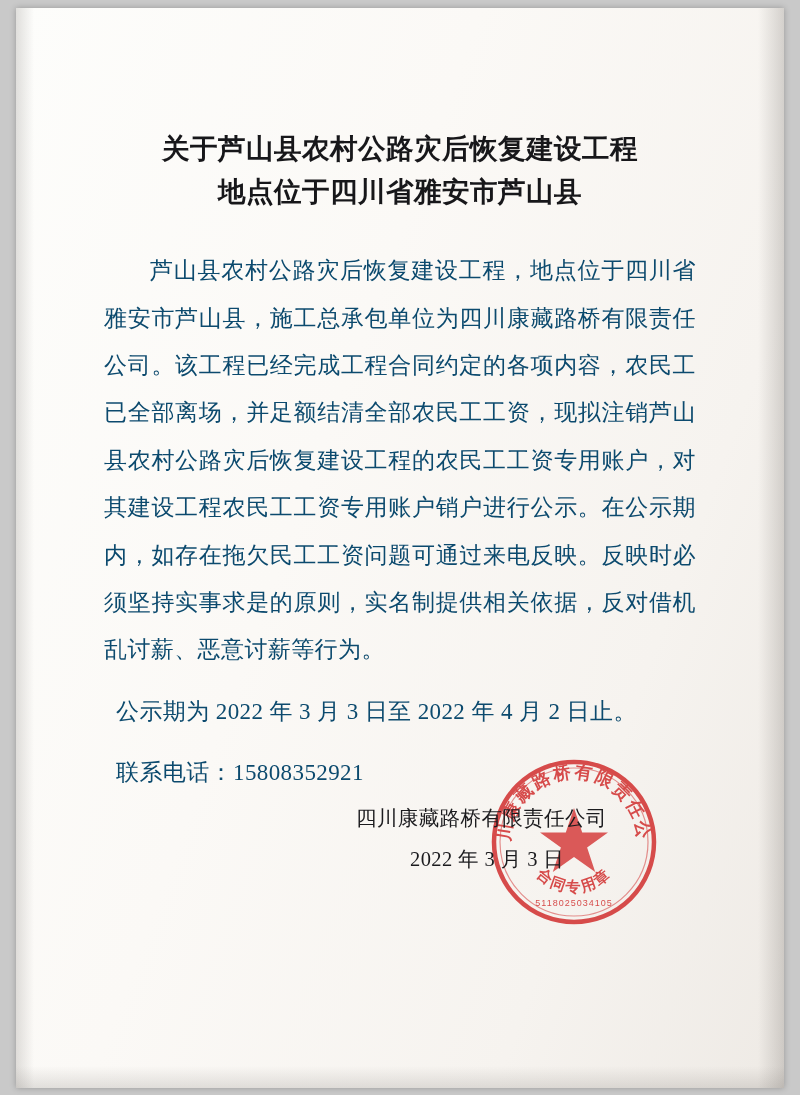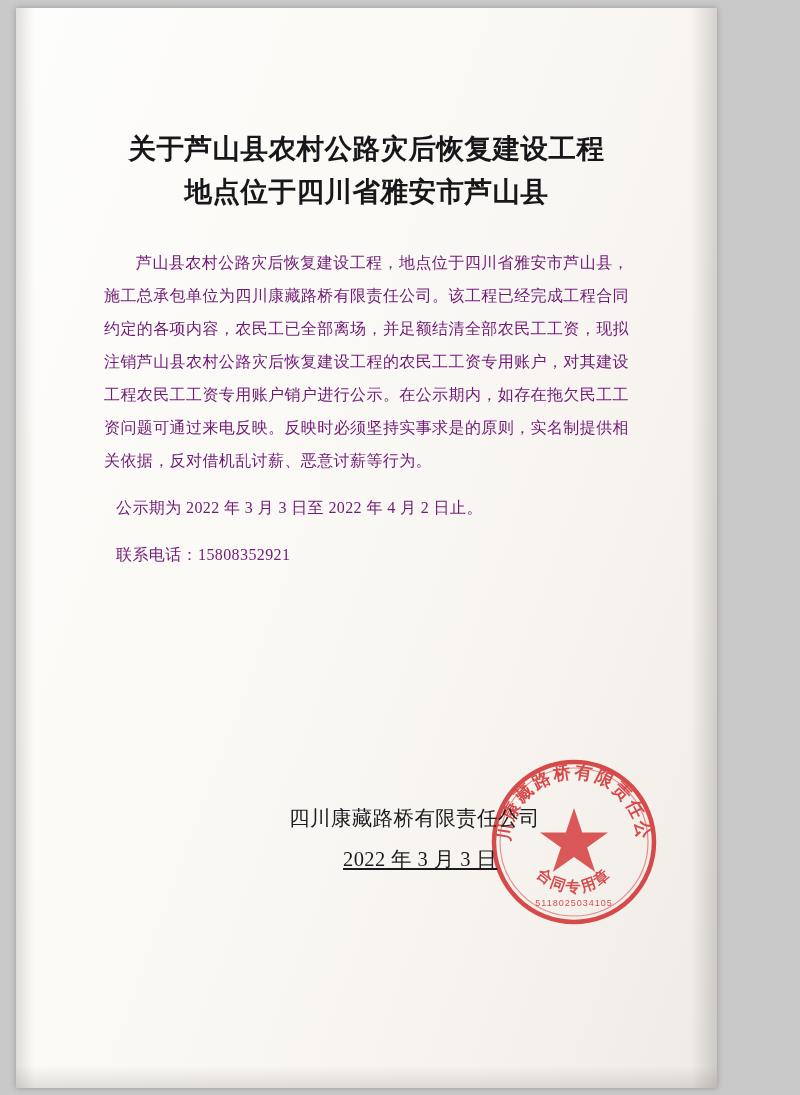--- a/index.html
+++ b/index.html
@@ -10,21 +10,21 @@
     width: 800px;
     height: 1095px;
     background: #c9c9c9;
     font-family: "Liberation Serif", "DejaVu Serif", serif;
     overflow: hidden;
   }
   .page {
     position: absolute;
     left: 16px;
     top: 8px;
-    width: 701px;
+    width: 768px;
     height: 1080px;
     background: #fbfaf8;
     box-shadow: 0 0 6px rgba(0,0,0,0.25);
     overflow: hidden;
   }
   
   .paper-tone {
     position: absolute;
     inset: 0;
     background: linear-gradient(110deg, #fdfdfb 0%, #fbf9f6 40%, #f6f3ef 75%, #eeeae5 100%);
@@ -45,23 +45,23 @@
     font-weight: bold;
     line-height: 1.55;
     color: #17171a;
     letter-spacing: 0.5px;
     margin: 0 0 34px 0;
   }
   .doc-title .line {
     display: block;
   }
   .body-text {
-    font-size: 16px;
+    font-size: 23px;
     line-height: 2.06;
-    color: #701a75;
+    color: #0c4a6e;
     text-align: justify;
     text-justify: inter-ideograph;
     letter-spacing: 0.4px;
   }
   .para-indent {
     text-indent: 2em;
     margin: 0 0 4px 0;
   }
   .plain-line {
     margin: 12px;
@@ -80,21 +80,20 @@
     line-height: 2.0;
     color: #1b1b1e;
     letter-spacing: 0.4px;
   }
   .sig-line {
     display: block;
     white-space: nowrap;
   }
   .sig-date {
     padding-left: 54px;
-    text-decoration: underline;
   }
   
   .seal {
     position: absolute;
     left: 472px;
     top: 748px;
     width: 172px;
     height: 172px;
     pointer-events: none;
   }

